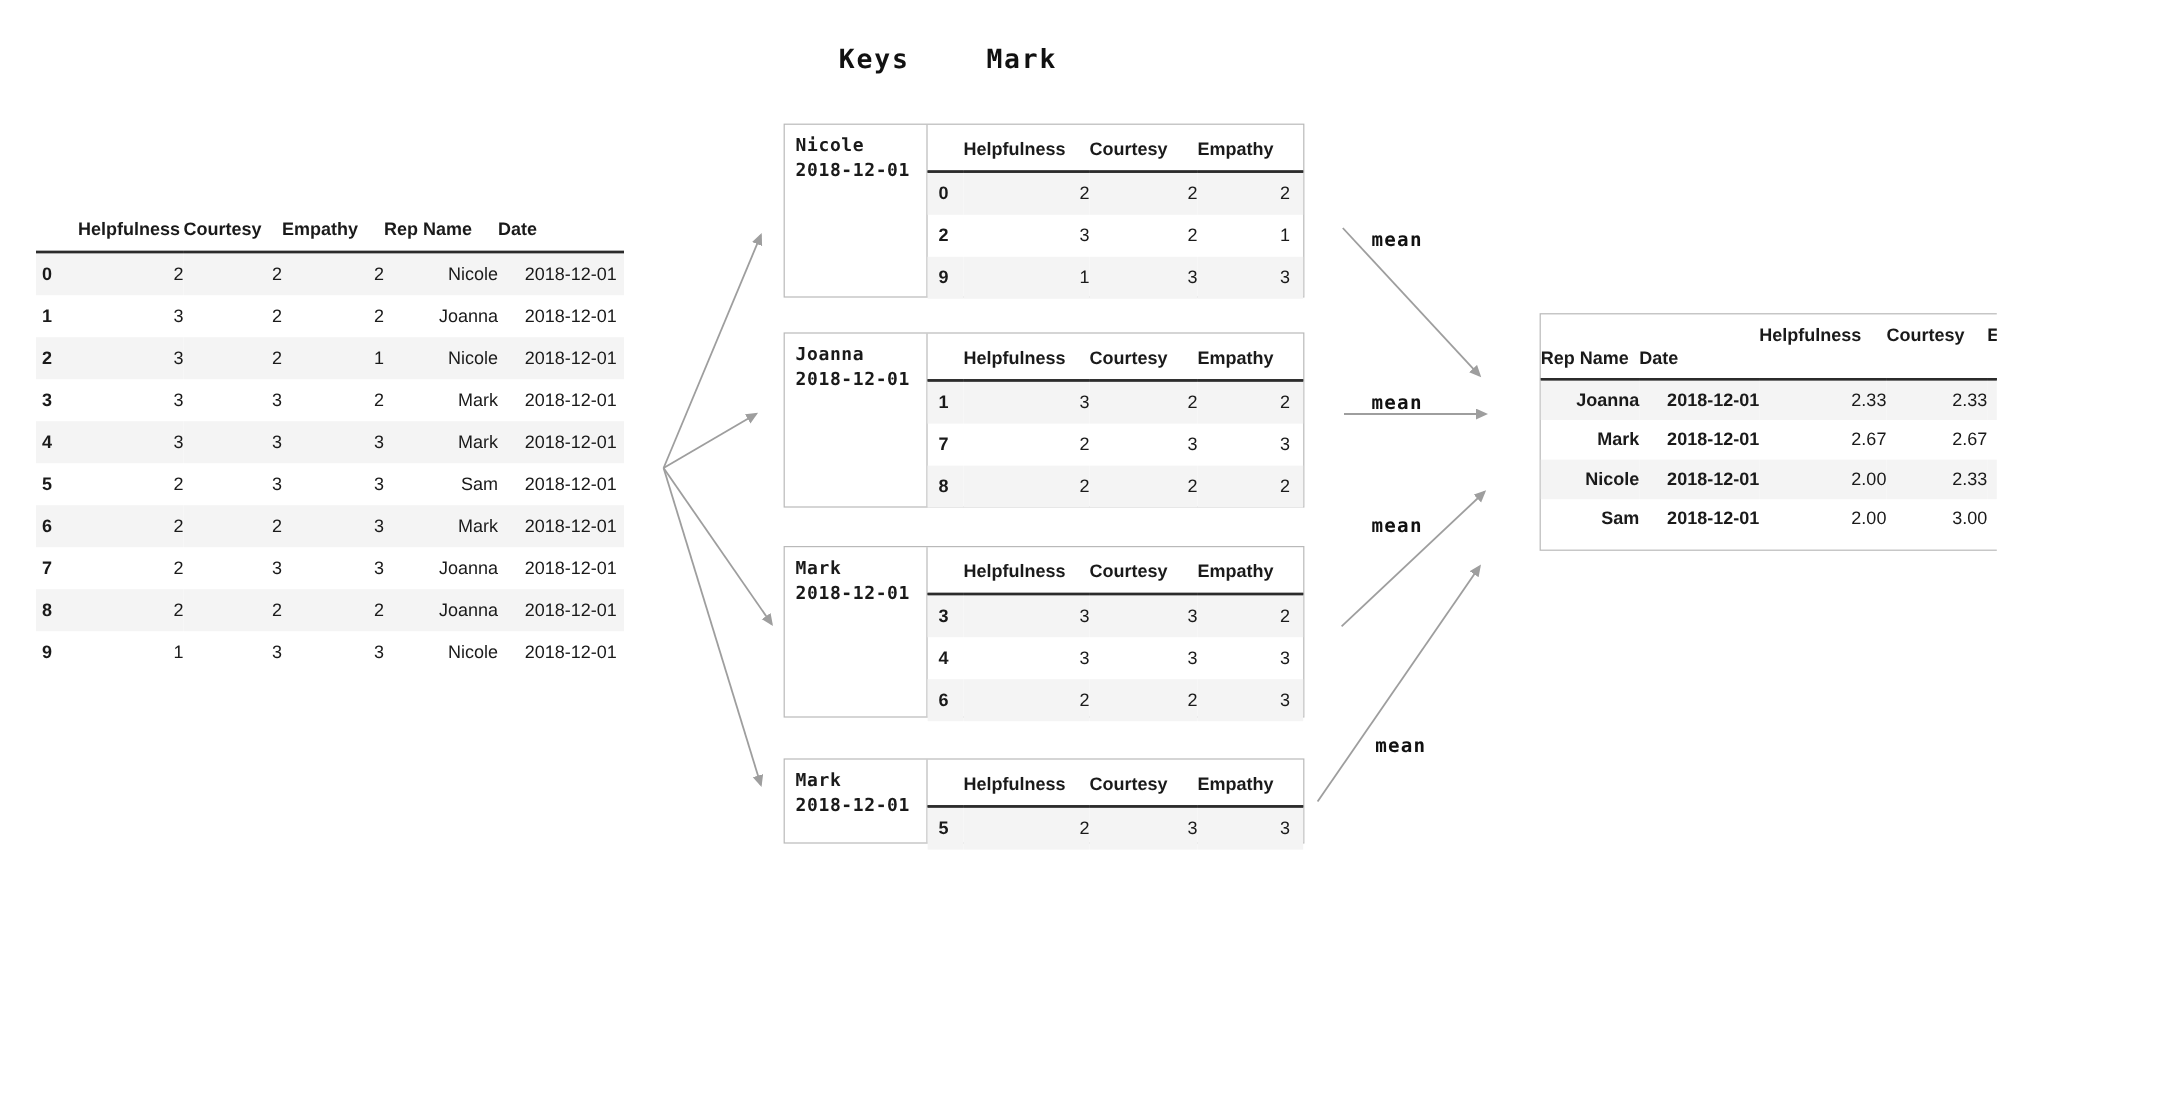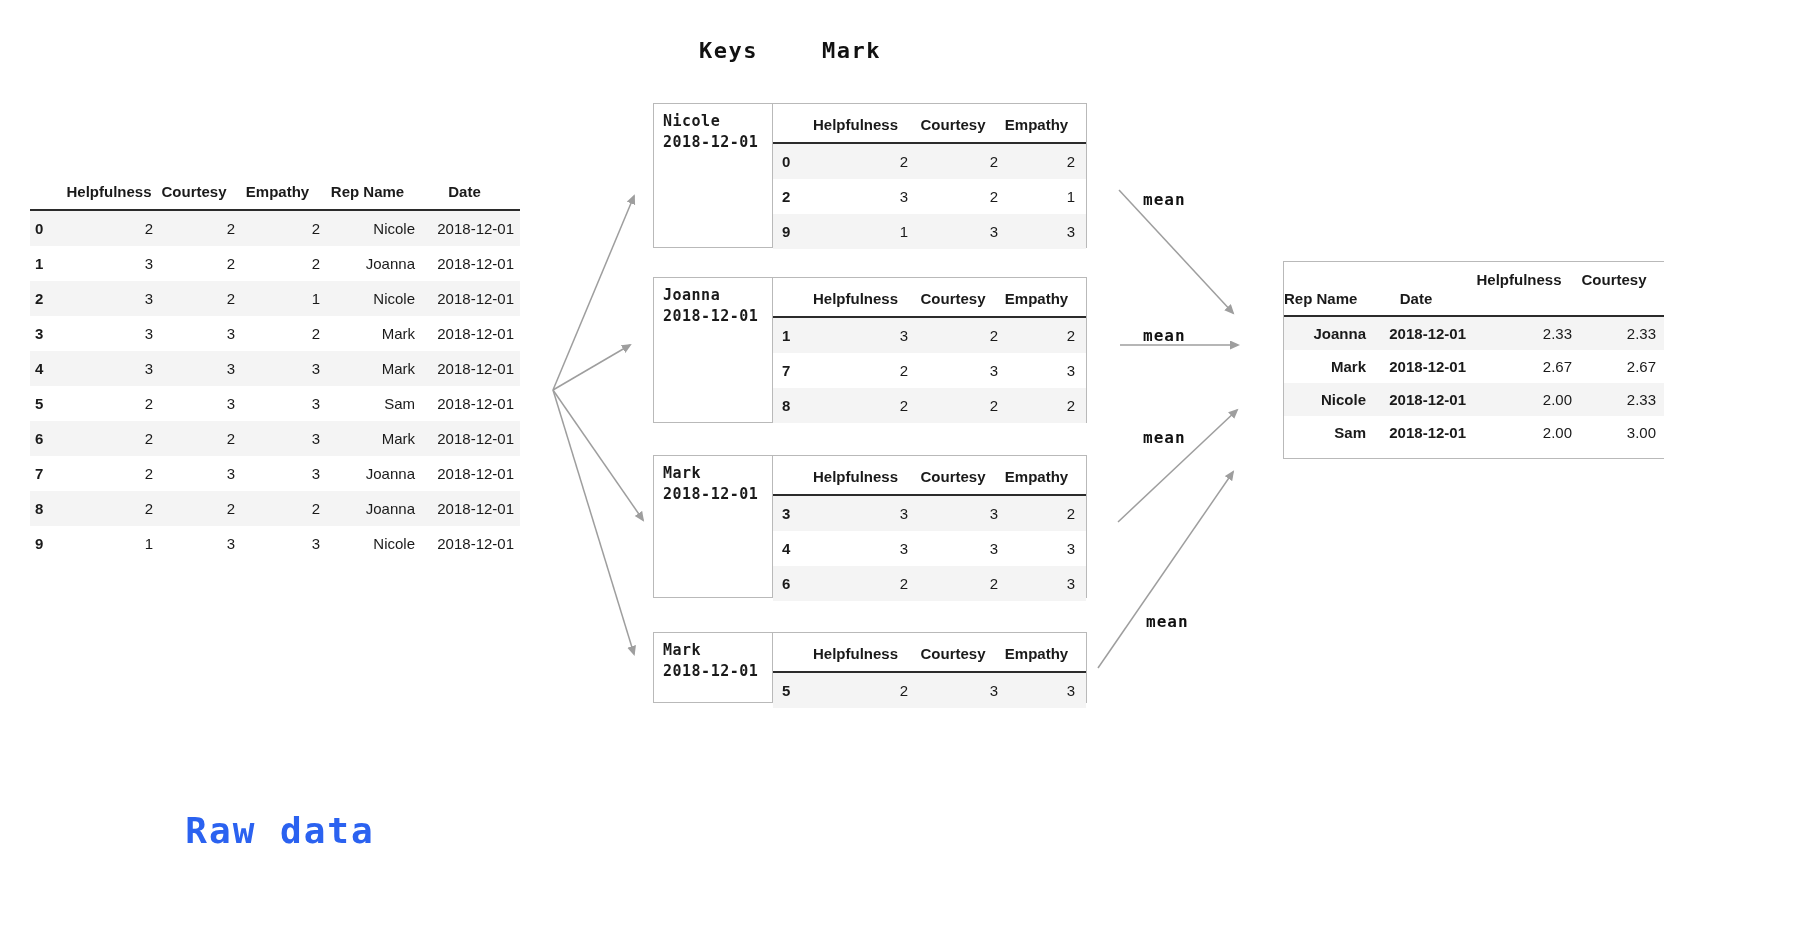--- a/index.html
+++ b/index.html
@@ -1,21 +1,21 @@
 <!DOCTYPE html>
 <html><head>
 <meta charset="utf-8">
 <style>
   html,body{margin:0;padding:0;background:#ffffff;}
   #canvas{position:relative;width:1664px;height:928px;background:#ffffff;overflow:hidden;
           font-family:"Liberation Sans", sans-serif;color:#1a1a1a;}
 
   
   table{border-collapse:collapse;font-size:15px;color:#1a1a1a;}
-  thead th{font-weight:bold;text-align:center;padding:8px 0 9px 0;border-bottom:2px solid #2b2b2b;white-space:nowrap;}
+  thead th{font-weight:bold;text-align:left;padding:8px 0 9px 0;border-bottom:2px solid #2b2b2b;white-space:nowrap;}
   tbody td{text-align:right;padding:9px 0;white-space:nowrap;}
   tbody th.head{text-align:left;font-weight:bold;padding:9px 0;}
   thead th.head{text-align:left;}
   tbody tr:nth-child(odd){background:#f4f4f4;}
 
   
   #raw-table{position:absolute;left:30px;top:175px;width:490px;table-layout:fixed;}
   #raw-table th.head, #raw-table tbody th.head{padding-left:5px;}
   #raw-table td:last-child, #raw-table thead th:last-child{padding-right:6px;}
 
@@ -411,15 +411,14 @@
             <th class="head">Sam</th>
             <th class="head">2018-12-01</th>
             <td>2.00</td>
             <td>3.00</td>
             <td>3.00</td>
           </tr>
         </tbody>
     </table>
   </div>
 
-  <div class="section-title accent" id="raw-title" style="color: rgb(43, 98, 240);">Raw data</div>
 
 </div>
 
 </body></html>

